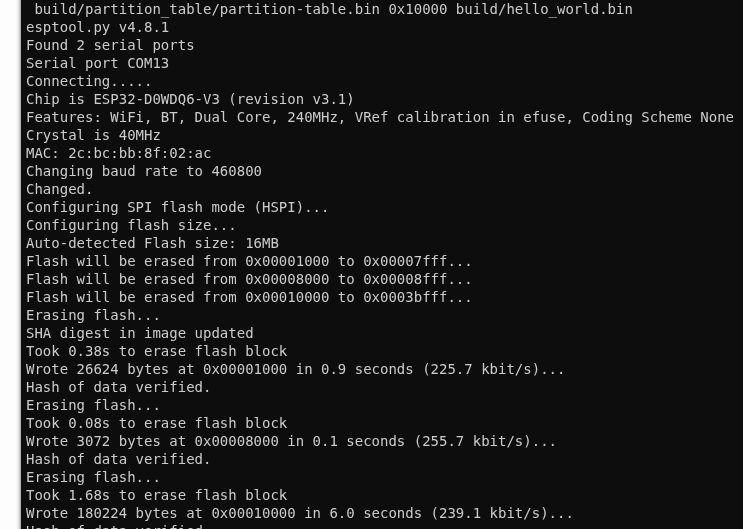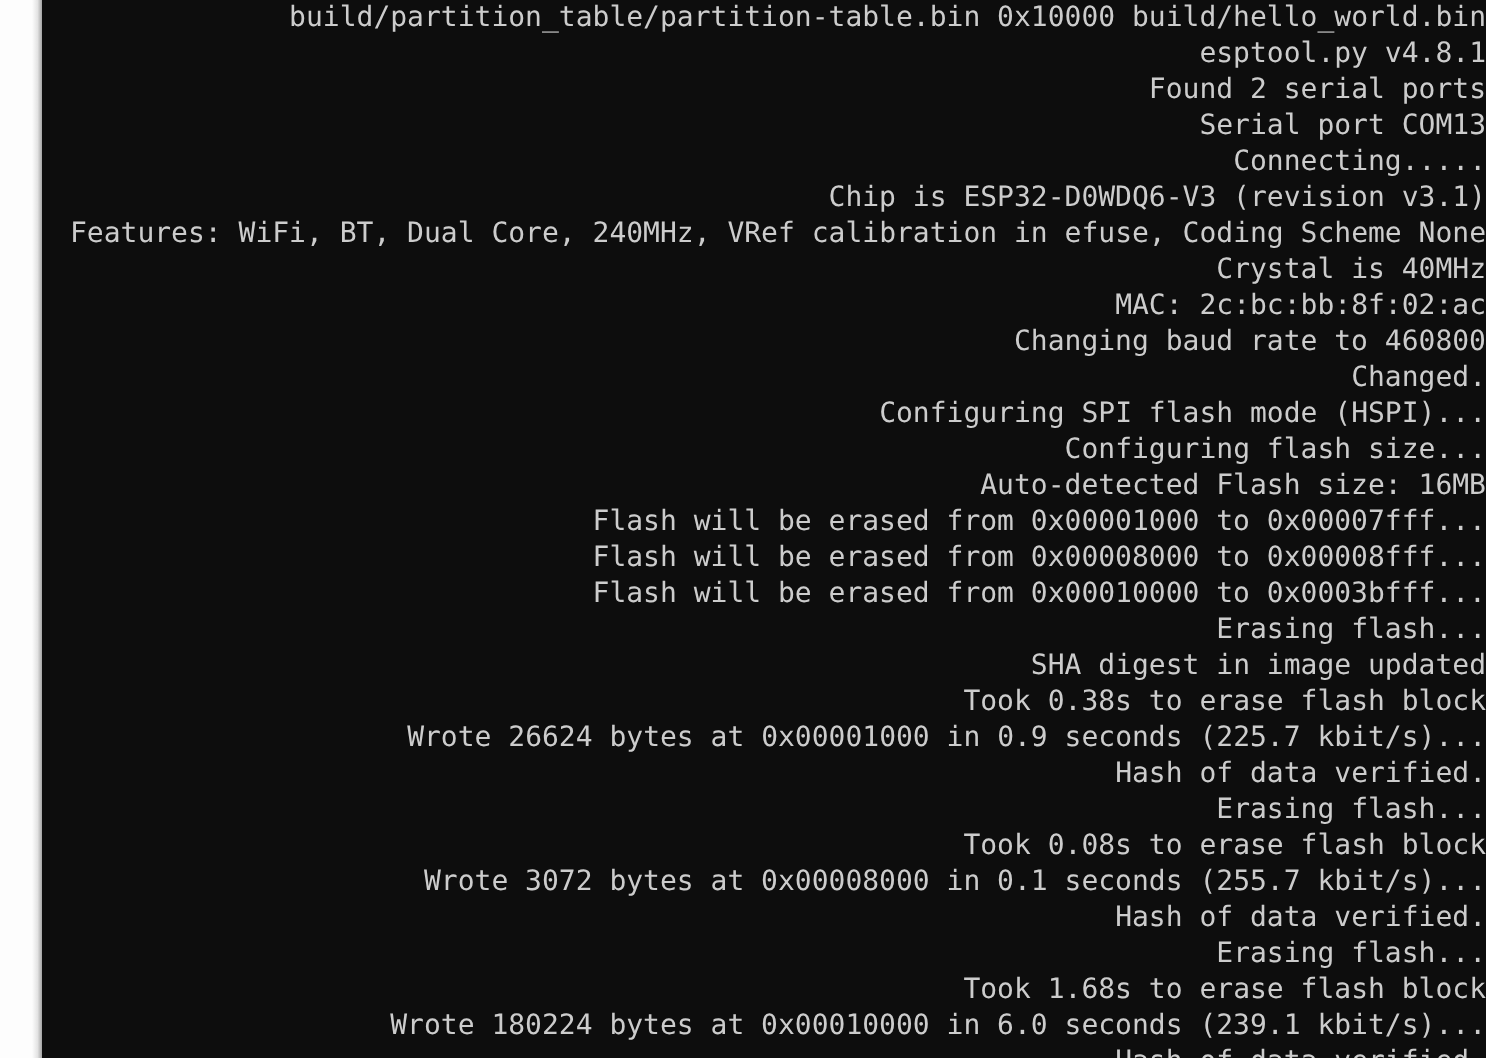--- a/index.html
+++ b/index.html
@@ -61,21 +61,20 @@
     letter-spacing: 0;
     white-space: pre;
     -webkit-font-smoothing: none;
   }
 
   .line {
     height: 18px;
     line-height: 18px;
     padding-left: 5px;
     white-space: pre;
-    text-align: right;
   }
 </style>
 </head>
 <body>
 
 <div id="app">
 
   <div class="gutter">
     <div class="gutter-shadow"></div>
   </div>

